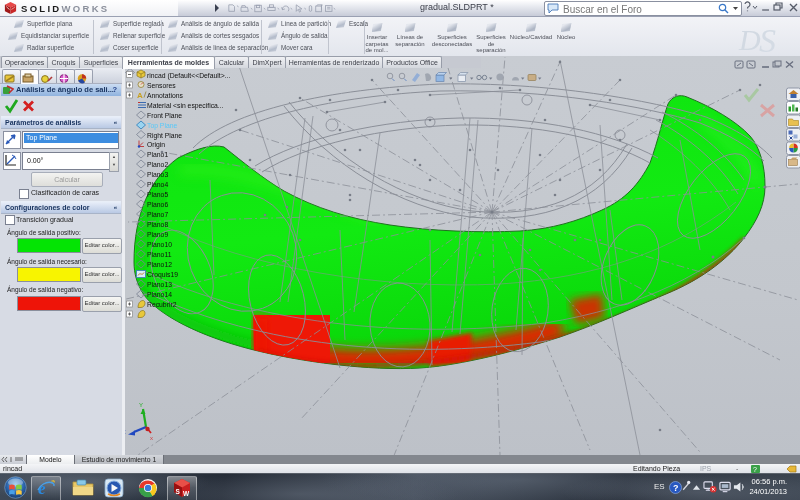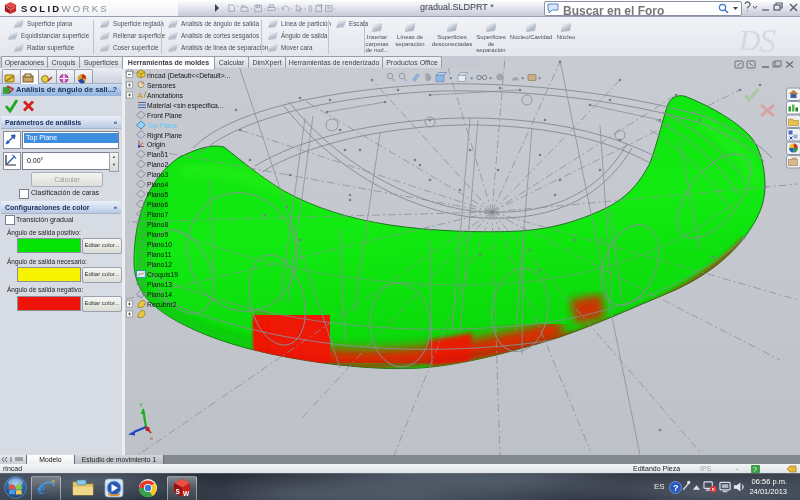--- a/index.html
+++ b/index.html
@@ -2,24 +2,24 @@
 <html><head><meta charset="utf-8">
 <style>
 html,body{margin:0;padding:0;}
 body{width:800px;height:500px;overflow:hidden;font-family:"Liberation Sans",sans-serif;position:relative;background:#c5c9d0;}
 .abs{position:absolute;}
 
 #titlebar{left:0;top:0;width:800px;height:16px;background:linear-gradient(#ffffff,#e8eaf0 40%,#c7cbd8);border-bottom:1px solid #9aa0b2;}
 #logoplate{left:0;top:0;width:178px;height:16px;background:linear-gradient(#ffffff,#f0f1f5);}
 #swlogo{left:3px;top:1px;width:15px;height:14px;}
 #swname{left:21px;top:3px;font-size:9.5px;font-weight:bold;color:#1a1a1a;letter-spacing:2.3px;}
-#swname .wk{color:#8a8f9b;font-weight:normal;margin-top:43px;}
+#swname .wk{color:#8a8f9b;font-weight:bold;margin-top:43px;}
 #title-txt{left:420px;top:2px;font-size:9px;color:#3a3d48;}
 #searchbox{left:544px;top:1px;width:196px;height:13px;background:#fff;border:1px solid #8a90a0;border-radius:2px;}
-#searchbox .ph{position:absolute;left:18px;top:2px;font-size:12px;color:#777;font-weight:bold;}
+#searchbox .ph{position:absolute;left:18px;top:2px;font-size:10px;color:#777;}
 #winbtns{right:2px;top:2px;font-size:10px;color:#555a66;}
 
 #ribbon{left:0;top:17px;width:800px;height:39px;background:linear-gradient(#f2f3f7,#e3e6ed);border-bottom:1px solid #b7bbc5;}
 .rcmd{position:absolute;font-size:6.3px;color:#4c4f58;white-space:nowrap;}
 .rico{display:inline-block;width:10px;height:8px;background:linear-gradient(160deg,#e8eaf0 20%,#b4bccb 60%,#cdd2dc);border:none;clip-path:polygon(22% 8%,100% 0%,78% 92%,0% 100%);vertical-align:-2px;margin-right:3px;}
 .tallbtn{position:absolute;text-align:center;font-size:6px;color:#4c4f58;line-height:6.5px;}
 .tallbtn .ti{display:block;margin:0 auto 2px;width:11px;height:9px;background:linear-gradient(150deg,#e4e7ee 25%,#adb5c4 65%,#ccd1da);border:none;clip-path:polygon(15% 10%,100% 0%,85% 90%,0% 100%);}
 .vsep{position:absolute;top:20px;width:1px;height:34px;background:#c0c4ce;}
 
 #tabrow{left:0;top:56px;width:481px;height:12px;background:#c6c9d1;z-index:2;}

